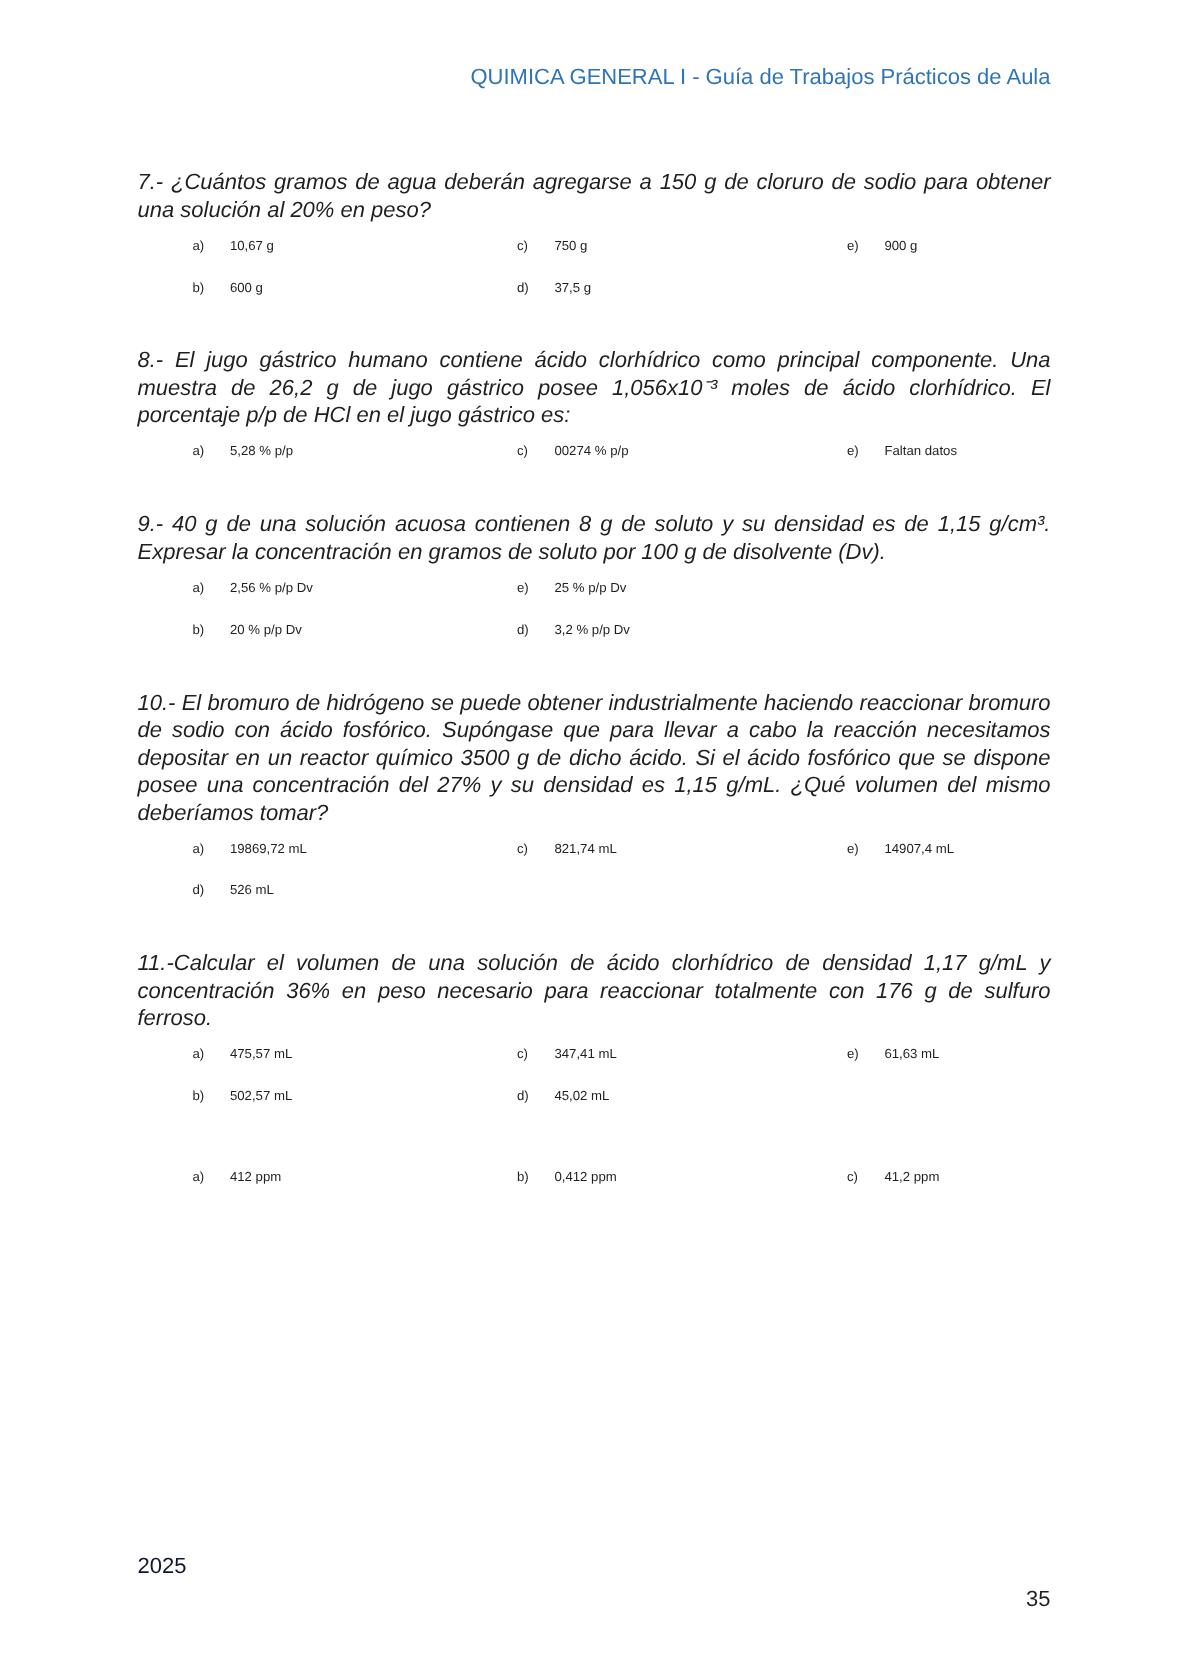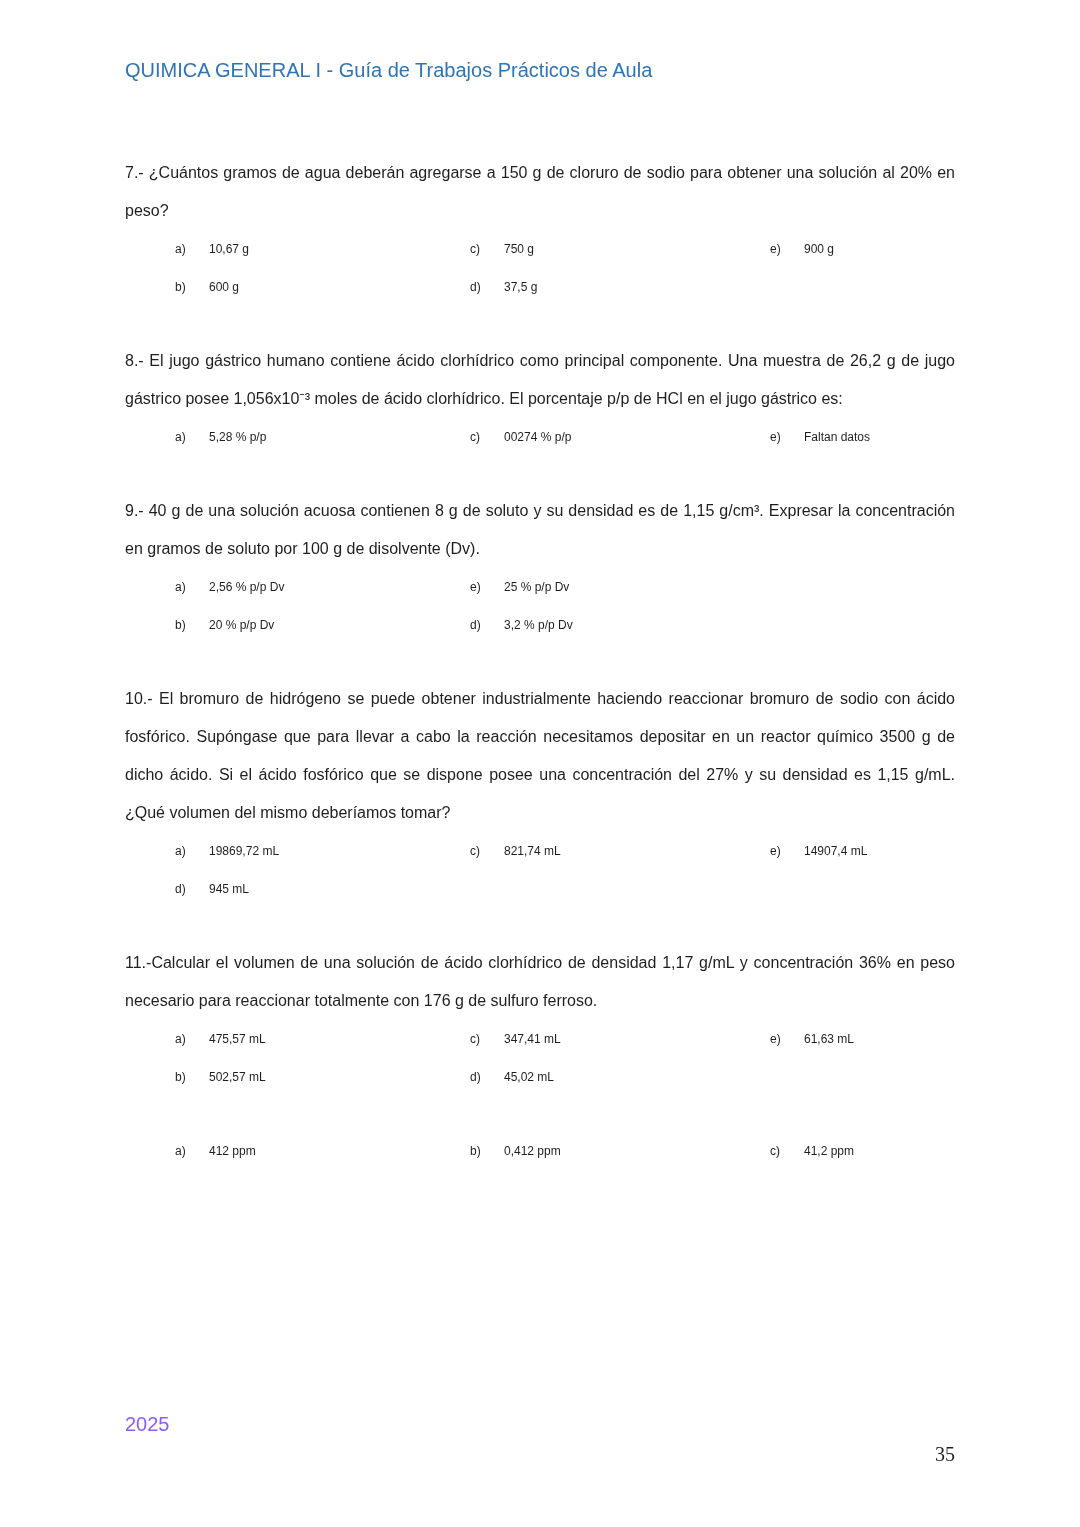--- a/index.html
+++ b/index.html
@@ -11,52 +11,54 @@
   }
   .page {
     width: 1080px;
     min-height: 1527px;
     background: #ffffff;
     padding: 56px 125px 58px 125px;
     display: flex;
     flex-direction: column;
   }
   .header {
+    text-align: right;
     color: #2E74B6;
     font-size: 20px;
     line-height: 28px;
     margin-bottom: 70px;
   }
   .question { margin-bottom: 36px; }
   .qtext {
-    font-size: 16px;
-    line-height: 38px;
+    font-size: 20px;
+    line-height: 25px;
     text-align: justify;
+    font-style: italic;
   }
   .options { padding-left: 50px; }
   .opt-row {
     display: grid;
     grid-template-columns: 295px 300px 1fr;
   }
   .opt {
     font-size: 12px;
     line-height: 38px;
     white-space: nowrap;
   }
   .olabel {
     display: inline-block;
     min-width: 34px;
   }
   .footer {
     margin-top: auto;
     font-size: 20px;
     line-height: 30px;
   }
-  .footer-year { color: #8b5cf6; text-align: left; }
-  .footer-page { text-align: right; color: #1f1f1f; font-family: Liberation Serif, serif; }
+  .footer-year { color: #0f172a; text-align: left; }
+  .footer-page { text-align: right; color: #1f1f1f; }
 </style>
 </head>
 <body>
 
 <div class="page">
 
   <div class="header">
     <span>QUIMICA GENERAL I - Guía de Trabajos Prácticos de Aula</span>
   </div>
 
@@ -102,21 +104,21 @@
 
   <section class="question">
     <p class="qtext">10.- El bromuro de hidrógeno se puede obtener industrialmente haciendo reaccionar bromuro de sodio con ácido fosfórico. Supóngase que para llevar a cabo la reacción necesitamos depositar en un reactor químico 3500 g de dicho ácido. Si el ácido fosfórico que se dispone posee una concentración del 27% y su densidad es 1,15 g/mL. ¿Qué volumen del mismo deberíamos tomar?</p>
     <div class="options">
       <div class="opt-row">
         <div class="opt"><span class="olabel">a)</span><span class="otext">19869,72 mL</span></div>
         <div class="opt"><span class="olabel">c)</span><span class="otext">821,74 mL</span></div>
         <div class="opt"><span class="olabel">e)</span><span class="otext">14907,4 mL</span></div>
       </div>
       <div class="opt-row">
-        <div class="opt"><span class="olabel">d)</span><span class="otext">945 mL</span></div>
+        <div class="opt"><span class="olabel">d)</span><span class="otext">526 mL</span></div>
       </div>
     </div>
   </section>
 
   <section class="question">
     <p class="qtext">11.-Calcular el volumen de una solución de ácido clorhídrico de densidad 1,17 g/mL y concentración 36% en peso necesario para reaccionar totalmente con 176 g de sulfuro ferroso.</p>
     <div class="options">
       <div class="opt-row">
         <div class="opt"><span class="olabel">a)</span><span class="otext">475,57 mL</span></div>
         <div class="opt"><span class="olabel">c)</span><span class="otext">347,41 mL</span></div>

